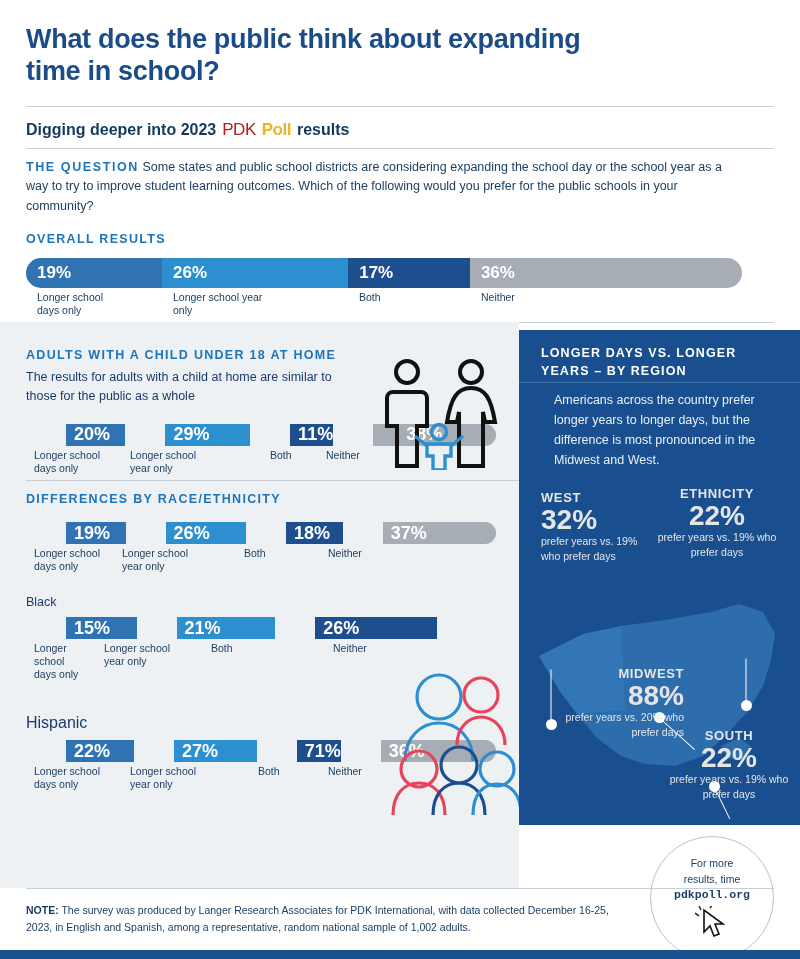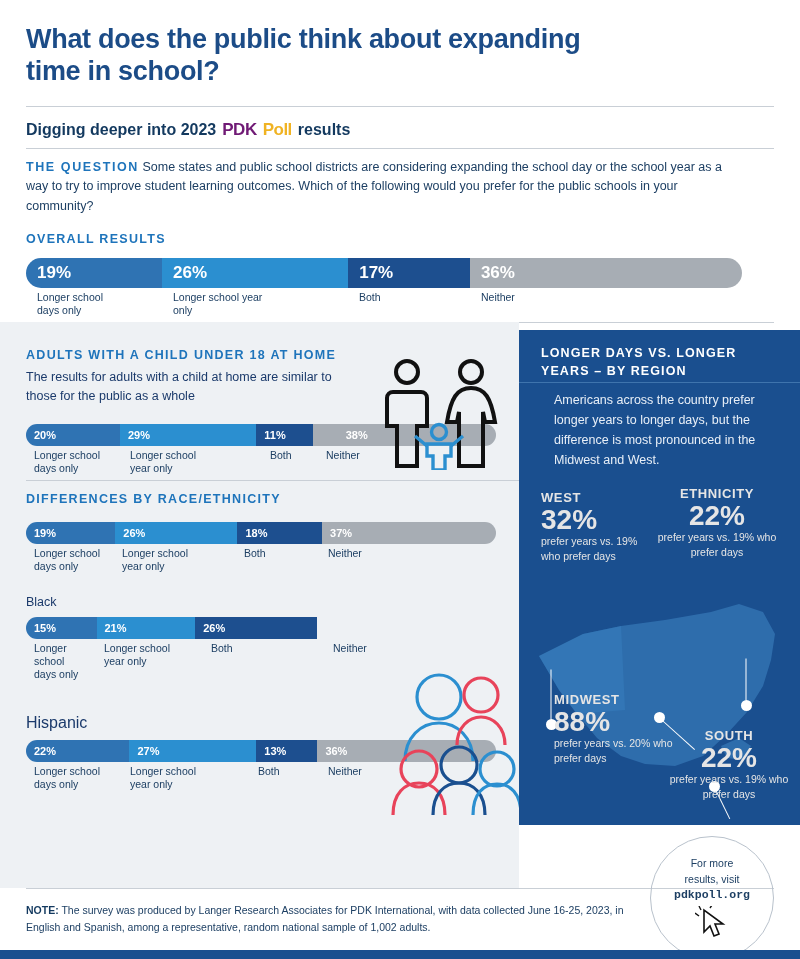--- a/index.html
+++ b/index.html
@@ -27,21 +27,21 @@
   #rule2 { top: 148px; }
   #rule3 { top: 322px; }
   #rule4 { top: 480px; }
   #rule5 { top: 888px; }
 
   .subhead {
     position: absolute; left: 26px; top: 120px;
     font-size: 16px; font-weight: bold; color: #13395f;
     display: flex; align-items: baseline; gap: 6px;
   }
-  .logo-pdk { font-size: 17px; font-weight: bold; color: #701a75; letter-spacing: -0.5px;}
+  .logo-pdk { font-size: 17px; font-weight: normal; color: #b91c1c; letter-spacing: -0.5px;}
   .logo-poll { font-size: 17px; font-weight: bold; color: #f0b323; letter-spacing: -0.5px;}
 
   
   .question-block {
     position: absolute; left: 26px; top: 158px; width: 712px;
     font-size: 12.5px; line-height: 1.55; color: #1d3f63;
   }
   .q-label {
     color: #1e74bb; font-weight: bold; letter-spacing: 1.6px; font-size: 12.5px;
   }
@@ -54,21 +54,21 @@
   
   .barwrap { position: relative; }
   .bar {
     display: flex; height: 30px; border-radius: 15px; overflow: hidden;
   }
   .bar.small { height: 22px; border-radius: 11px; }
   .seg {
     display: flex; align-items: center; color: #fff; font-weight: bold;
     font-size: 17px; padding-left: 11px;
   }
-  .bar.small .seg { font-size: 11px; padding-left: 8px; }
+  .bar.small .seg { font-size: 18px; padding-left: 8px; margin-left: 40px; }
   .labels { position: relative; height: 30px; margin-top: 3px; }
   .lab {
     position: absolute; top: 0; font-size: 10.5px; line-height: 1.25;
     color: #1d3f63;
   }
 
   
   .grey-panel {
     position: absolute; left: 0; top: 322px; width: 519px; height: 566px;
     background: #eef1f4;
@@ -244,21 +244,21 @@
         </div>
       </div>
     </div>
 
     <div style="margin-top:32px;">
       <div style="font-size:16px;">Hispanic</div>
       <div class="barwrap" style="margin-top:8px; width:470px;">
         <div class="bar small">
           <div class="seg" style="width:22%; background:#2f73b3;">22%</div>
           <div class="seg" style="width:27%; background:#2b8fd0;">27%</div>
-          <div class="seg" style="width:13%; background:#1d4f8f;">13%</div>
+          <div class="seg" style="width:13%; background:#1d4f8f;">71%</div>
           <div class="seg" style="width:38%; background:#a7adb4;">36%</div>
         </div>
         <div class="labels">
           <div class="lab" style="left:8px; width:85px;">Longer school days only</div>
           <div class="lab" style="left:104px; width:85px;">Longer school year only</div>
           <div class="lab" style="left:232px; width:50px;">Both</div>
           <div class="lab" style="left:302px; width:60px;">Neither</div>
         </div>
       </div>
     </div>
@@ -319,47 +319,47 @@
       <div class="rpct">32%</div>
       <div class="rsub">prefer years vs. 19% who prefer days</div>
     </div>
 
     <div class="region" style="left:133px; top:156px; width:130px; text-align:center;">
       <div class="rname">ETHNICITY</div>
       <div class="rpct">22%</div>
       <div class="rsub">prefer years vs. 19% who prefer days</div>
     </div>
 
-    <div class="region" style="left:35px; top:362px; width:130px; text-align:left;">
+    <div class="region" style="left:35px; top:336px; width:130px; text-align:right;">
       <div class="rname">MIDWEST</div>
       <div class="rpct">88%</div>
       <div class="rsub">prefer years vs. 20% who prefer days</div>
     </div>
 
     <div class="region" style="left:150px; top:398px; width:120px; text-align:center;">
       <div class="rname">SOUTH</div>
       <div class="rpct">22%</div>
       <div class="rsub">prefer years vs. 19% who prefer days</div>
     </div>
   </div>
 
   <div class="rule" id="rule5"></div>
 
   <div class="circle-cta">
     <div>For more</div>
-    <div>results, visit</div>
+    <div>results, time</div>
     <b>pdkpoll.org</b>
     <svg width="34" height="34" viewBox="0 0 34 34" style="margin-top:2px;">
       <path d="M9 4 L9 26 L15 20 L19 30 L24 28 L20 18 L28 18 Z" fill="#ffffff" stroke="#111" stroke-width="1.6"></path>
       <g stroke="#111" stroke-width="1.4">
         <path d="M4 10 L0 7"></path>
           <path d="M6 4 L4 0"></path>
           <path d="M15 2 L17 -1"></path>
       </g>
     </svg>
   </div>
 
   <div class="note">
-    <b>NOTE:</b><span> The survey was produced by Langer Research Associates for PDK International, with data collected June 16-25, 2023, in English and Spanish, among a representative, random national sample of 1,002 adults.</span>
+    <b>NOTE:</b><span> The survey was produced by Langer Research Associates for PDK International, with data collected December 16-25, 2023, in English and Spanish, among a representative, random national sample of 1,002 adults.</span>
   </div>
 
   <div class="bottom-bar"></div>
 </div>
 
 </body></html>

